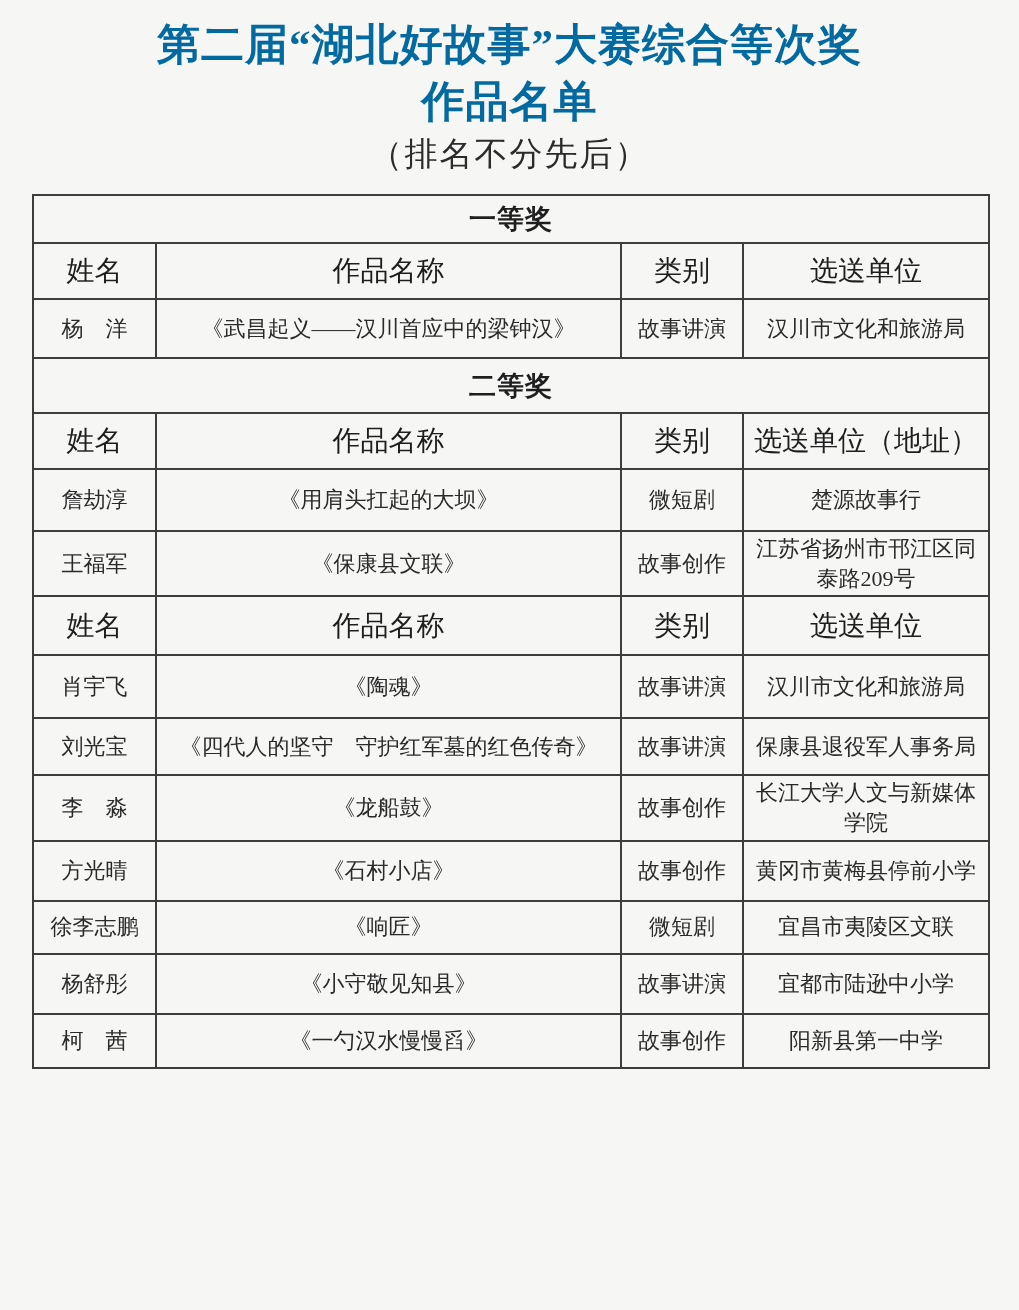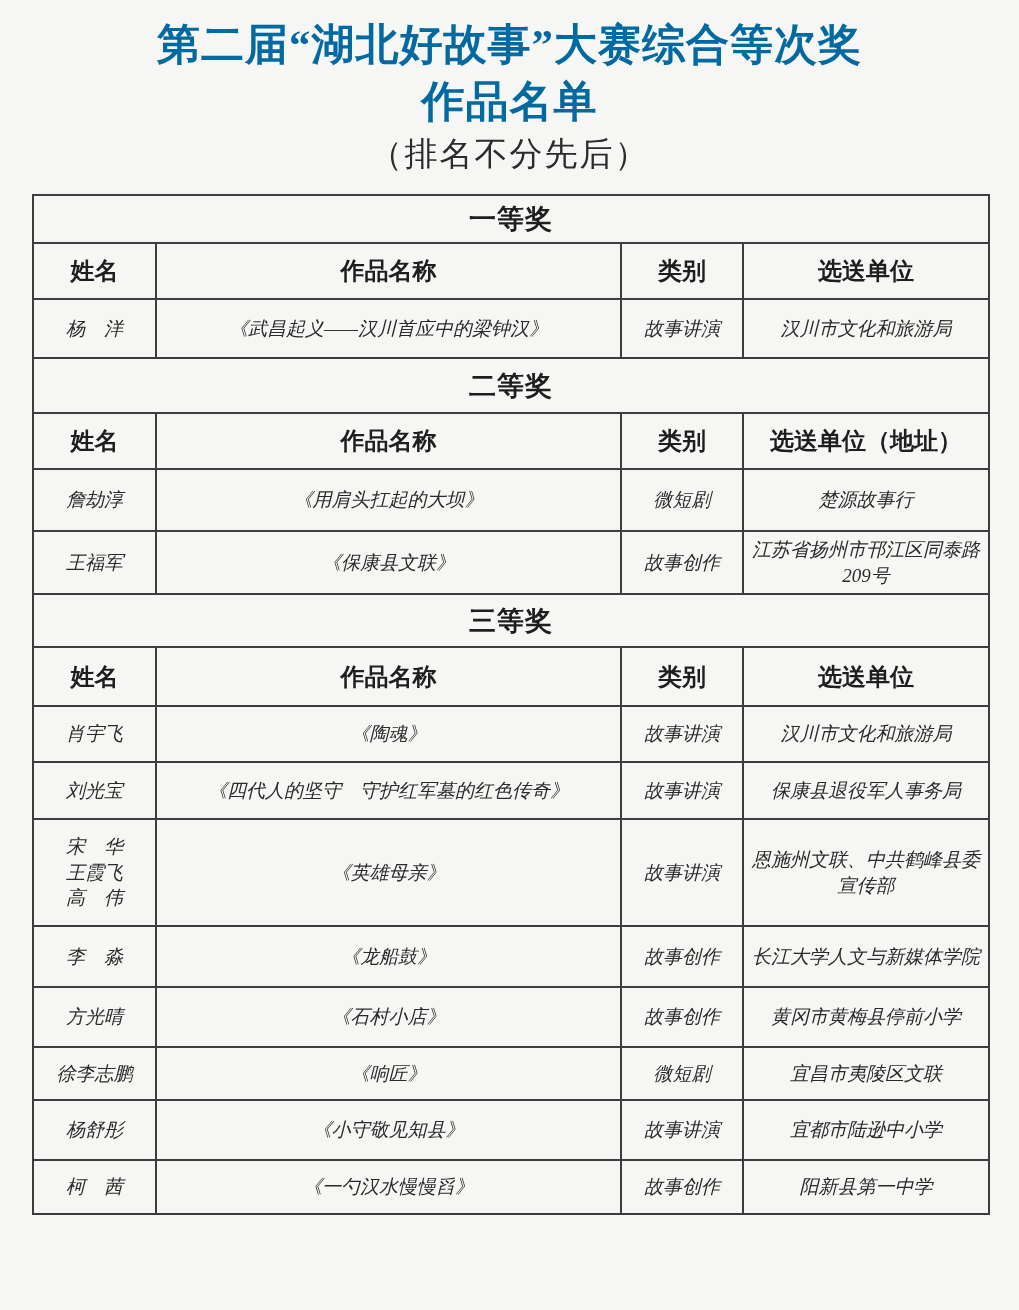--- a/index.html
+++ b/index.html
@@ -53,29 +53,28 @@
     padding: 2px 8px;
     overflow: hidden;
   }
   .sec-cell {
     font-size: 27px;
     font-weight: 700;
     letter-spacing: 1px;
     color: #1e1e1e;
   }
   .award-table th {
-    font-size: 24px;
-    font-weight: 700;
+    font-size: 28px;
+    font-weight: 400;
     color: #1e1e1e;
   }
   .award-table td.cell {
-    font-size: 19px;
+    font-size: 22px;
     line-height: 1.35;
     color: #2a2a2a;
-    font-style: italic;
   }
   td.name-cell { white-space: pre-line; }
 </style>
 </head>
 <body>
 
 <div class="doc-header">
   <div class="title-line">第二届“湖北好故事”大赛综合等次奖</div>
   <div class="title-line">作品名单</div>
   <div class="subtitle">（排名不分先后）</div>
@@ -121,48 +120,37 @@
       <td class="cell">微短剧</td>
       <td class="cell">楚源故事行</td>
     </tr>
     <tr style="height:63px">
       <td class="cell name-cell">王福军</td>
       <td class="cell">《保康县文联》</td>
       <td class="cell">故事创作</td>
       <td class="cell">江苏省扬州市邗江区同泰路209号</td>
     </tr>
 
-    <tr style="height:53px">
-      <td colspan="4" class="sec-cell">三等奖</td>
-    </tr>
     <tr style="height:59px">
       <th>姓名</th>
       <th>作品名称</th>
       <th>类别</th>
       <th>选送单位</th>
     </tr>
-    <tr style="height:56px">
+    <tr style="height:63px">
       <td class="cell name-cell">肖宇飞</td>
       <td class="cell">《陶魂》</td>
       <td class="cell">故事讲演</td>
       <td class="cell">汉川市文化和旅游局</td>
     </tr>
     <tr style="height:57px">
       <td class="cell name-cell">刘光宝</td>
       <td class="cell">《四代人的坚守　守护红军墓的红色传奇》</td>
       <td class="cell">故事讲演</td>
       <td class="cell">保康县退役军人事务局</td>
-    </tr>
-    <tr style="height:107px">
-      <td class="cell name-cell">宋　华
-王霞飞
-高　伟</td>
-      <td class="cell">《英雄母亲》</td>
-      <td class="cell">故事讲演</td>
-      <td class="cell">恩施州文联、中共鹤峰县委宣传部</td>
     </tr>
     <tr style="height:61px">
       <td class="cell name-cell">李　淼</td>
       <td class="cell">《龙船鼓》</td>
       <td class="cell">故事创作</td>
       <td class="cell">长江大学人文与新媒体学院</td>
     </tr>
     <tr style="height:60px">
       <td class="cell name-cell">方光晴</td>
       <td class="cell">《石村小店》</td>

